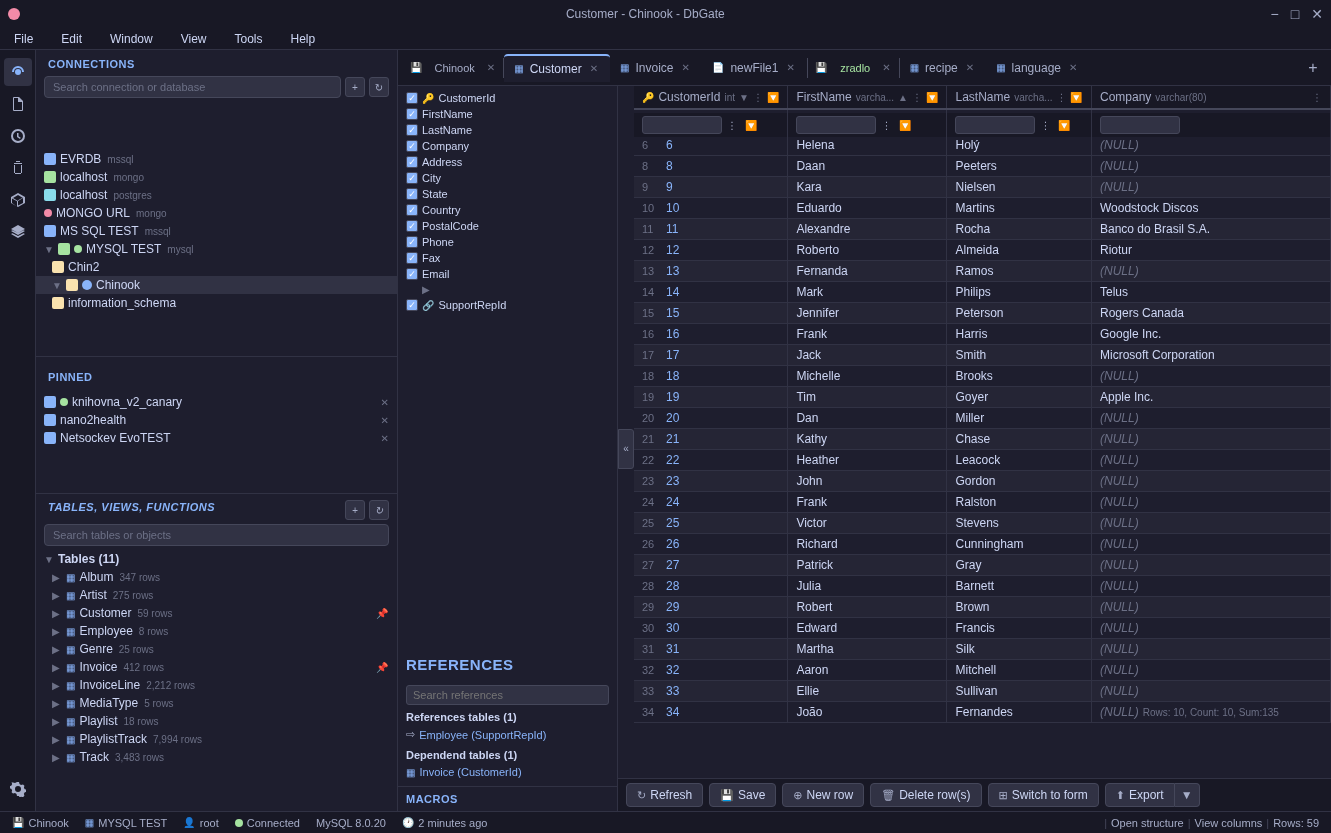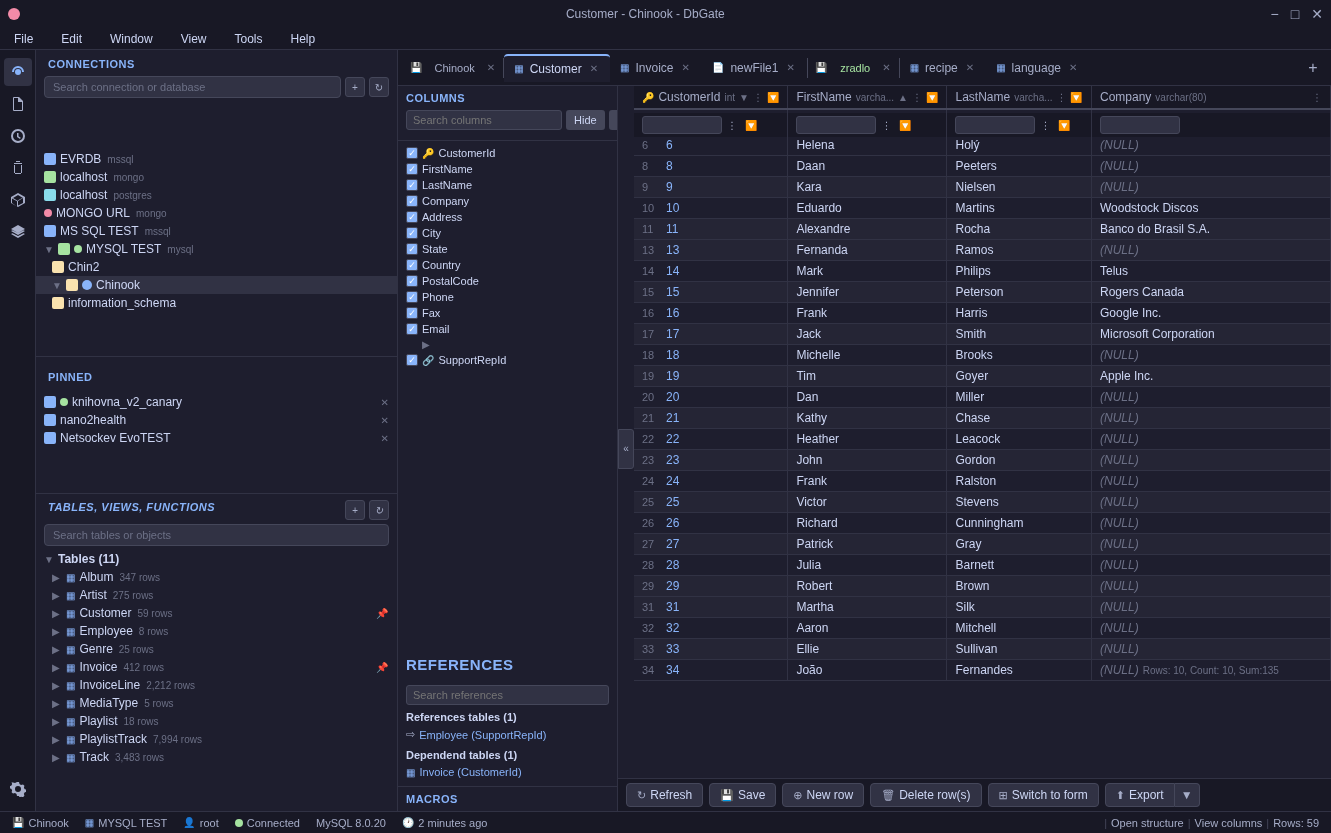--- a/index.html
+++ b/index.html
@@ -412,28 +412,20 @@
         <span style="color:#89b4fa;font-size:10px;">▦</span>
         <span>language</span>
         <span class="tab-close">✕</span>
       </div>
       <div class="plus-btn">+</div>
     </div>
 
     <div class="content-area">
 
       <div class="columns-panel">
-        <div class="panel-section">
-          <div class="panel-title">COLUMNS</div>
-          <div class="panel-search">
-            <input type="text" style="background: rgb(49, 50, 68); border: 1px solid rgb(69, 71, 90); border-radius: 3px; padding: 3px 6px; color: rgb(205, 214, 244); font-size: 11px; outline: none; flex: 1 1 0%;" placeholder="Search columns">
-            <button class="panel-btn">Hide</button>
-            <button class="panel-btn">Show</button>
-          </div>
-        </div>
         <div class="columns-list">
           <div class="col-item">
             <div class="col-checkbox">
                 <span class="col-checkbox-check">✓</span>
               </div>
             <span class="col-key-icon">🔑</span>
             <span class="col-name">CustomerId</span>
           </div>
           <div class="col-item">
             <div class="col-checkbox">
@@ -625,20 +617,26 @@
                   <td>Eduardo</td>
                   <td>Martins</td>
                   <td>Woodstock Discos</td>
                 </tr>
                 <tr class="alt">
                   <td><span class="row-num">11 </span><span class="pk-cell">11</span></td>
                   <td>Alexandre</td>
                   <td>Rocha</td>
                   <td>Banco do Brasil S.A.</td>
                 </tr>
+                <tr>
+                  <td><span class="row-num">12 </span><span class="pk-cell">12</span></td>
+                  <td>Roberto</td>
+                  <td>Almeida</td>
+                  <td>Riotur</td>
+                </tr>
                 <tr class="alt">
                   <td><span class="row-num">13 </span><span class="pk-cell">13</span></td>
                   <td>Fernanda</td>
                   <td>Ramos</td>
                   <td><span class="null-val">(NULL)</span></td>
                 </tr>
                 <tr>
                   <td><span class="row-num">14 </span><span class="pk-cell">14</span></td>
                   <td>Mark</td>
                   <td>Philips</td>
@@ -725,20 +723,26 @@
                 <tr>
                   <td><span class="row-num">28 </span><span class="pk-cell">28</span></td>
                   <td>Julia</td>
                   <td>Barnett</td>
                   <td><span class="null-val">(NULL)</span></td>
                 </tr>
                 <tr class="alt">
                   <td><span class="row-num">29 </span><span class="pk-cell">29</span></td>
                   <td>Robert</td>
                   <td>Brown</td>
+                  <td><span class="null-val">(NULL)</span></td>
+                </tr>
+                <tr>
+                  <td><span class="row-num">30 </span><span class="pk-cell">30</span></td>
+                  <td>Edward</td>
+                  <td>Francis</td>
                   <td><span class="null-val">(NULL)</span></td>
                 </tr>
                 <tr class="alt">
                   <td><span class="row-num">31 </span><span class="pk-cell">31</span></td>
                   <td>Martha</td>
                   <td>Silk</td>
                   <td><span class="null-val">(NULL)</span></td>
                 </tr>
                 <tr>
                   <td><span class="row-num">32 </span><span class="pk-cell">32</span></td>

